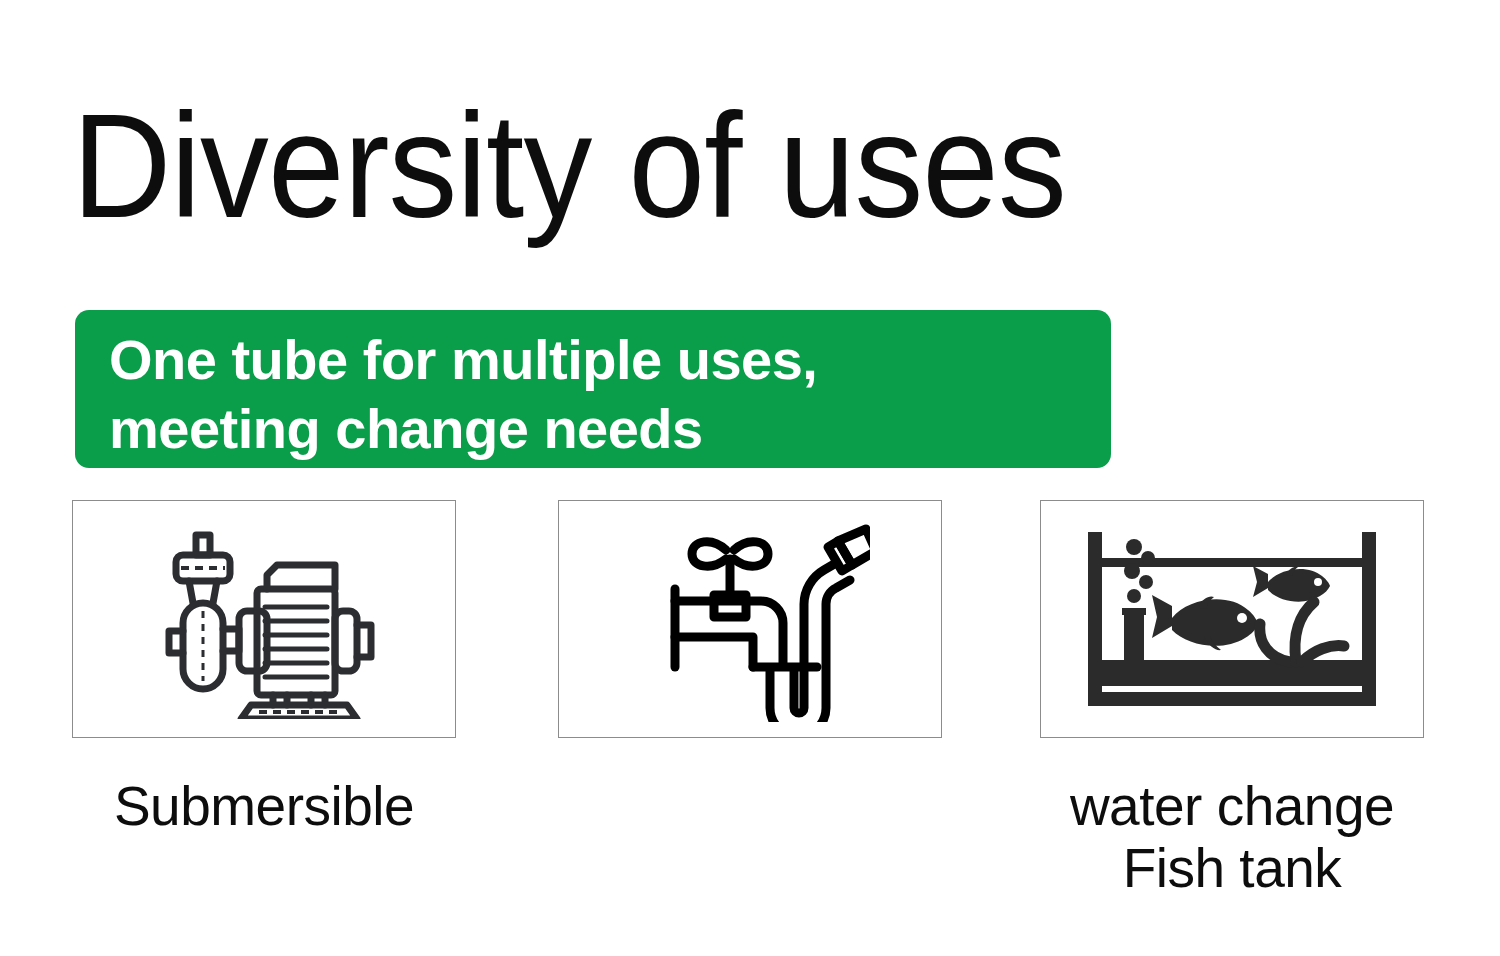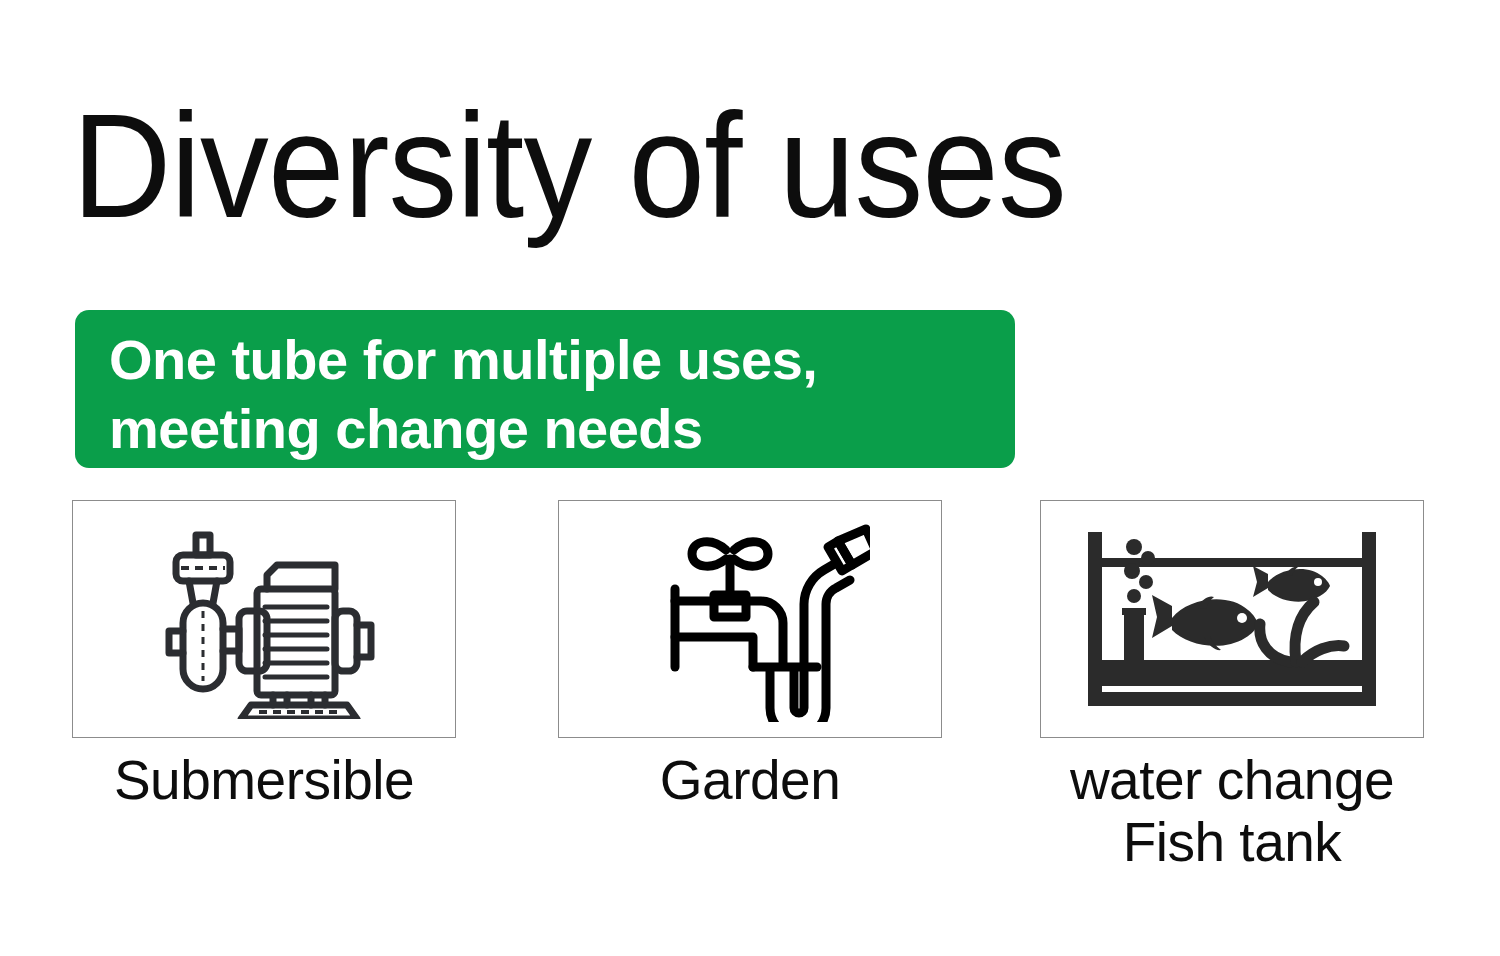--- a/index.html
+++ b/index.html
@@ -30,21 +30,21 @@
     white-space: nowrap;
     transform: scaleX(0.93);
     transform-origin: left top;
   }
 
   
   #banner {
     position: absolute;
     left: 75px;
     top: 310px;
-    width: 940px;
+    width: 1036px;
     height: 158px;
     background: var(--banner-bg, #0a9e4a);
     border-radius: 14px;
     box-sizing: border-box;
     padding: 16px 0 0 34px;
   }
   .banner-line {
     color: #ffffff;
     font-family: "Liberation Sans", sans-serif;
     font-size: 56px;
@@ -76,21 +76,21 @@
     border: 1px solid #8c8c8c;
     box-sizing: border-box;
     background: #ffffff;
     display: flex;
     align-items: center;
     justify-content: center;
   }
   .icon-box svg { display: block; }
 
   .card-caption {
-    margin-top: 12px;
+    margin-top: 38px;
     text-align: center;
     font-family: "Liberation Sans", sans-serif;
     font-size: 55px;
     font-weight: 400;
     line-height: 1.12;
     color: #0d0d0d;
     letter-spacing: -0.5px;
   }
   .card-caption .cap-line { display: block; }
 </style>
@@ -180,21 +180,20 @@
           <path d="M140 153 v38 a28 28 0 0 0 56 0 v-104 a18 18 0 0 1 10 -16 l14 -8"></path>
           <path d="M164 153 v38 a5 5 0 0 0 10 0 v-104 a40 40 0 0 1 20 -34 l12 -7"></path>
 
           <path d="M208 24 l14 24 l-10 6 l-14 -24 z"></path>
 
           <path d="M222 48 l24 -14 l-10 -22 l-28 12 z"></path>
         </g>
       </svg>
     </div>
     <div class="card-caption">
-      <span class="cap-line">Garden</span>
     </div>
   </div>
 
   <div class="card">
     <div class="icon-box">
       <svg width="300" height="186" viewBox="0 0 300 186">
 
         <g fill="#2b2b2b">
           <rect x="6" y="6" width="14" height="174"></rect>
           <rect x="280" y="6" width="14" height="174"></rect>

